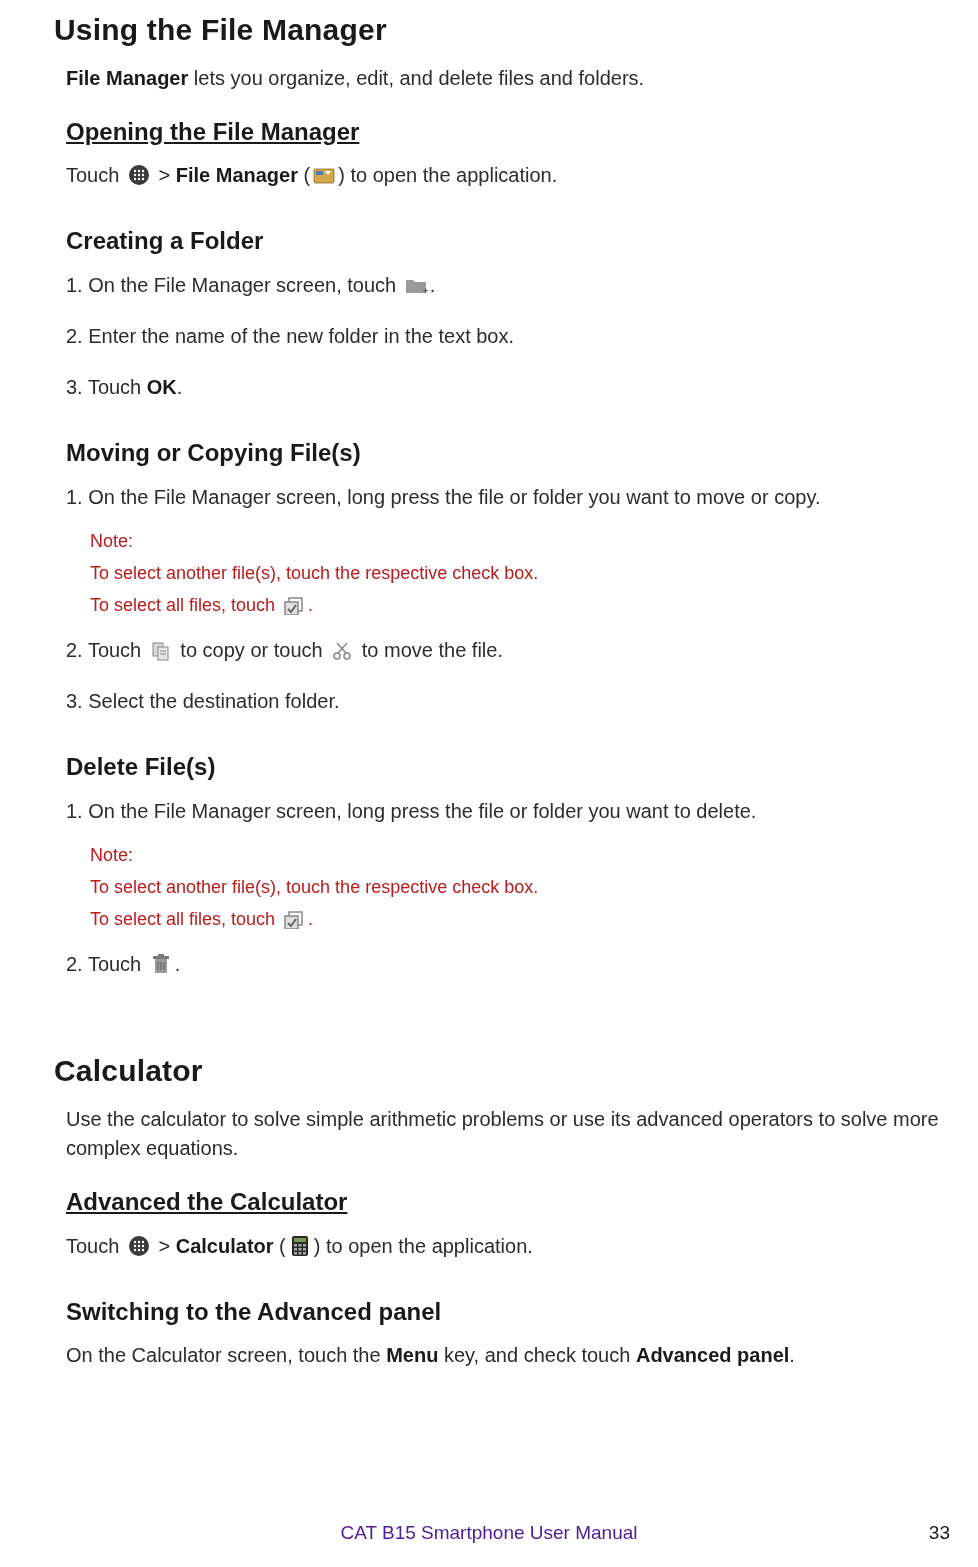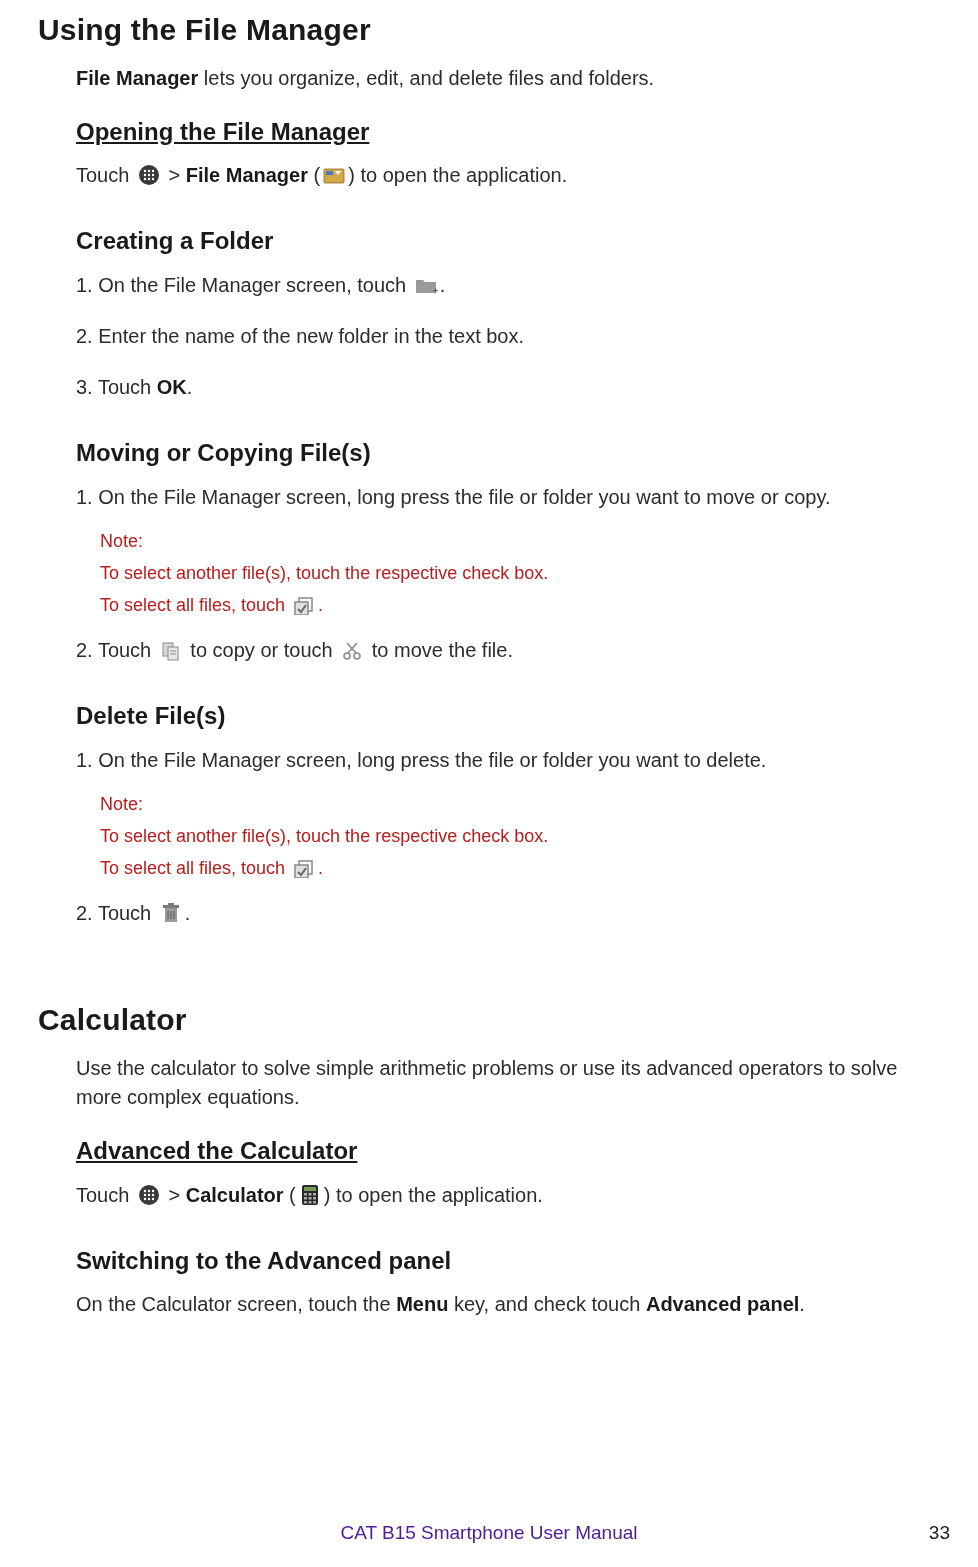--- a/index.html
+++ b/index.html
@@ -18,24 +18,24 @@
     }
     h1.main-heading {
       font-size: 30px;
       font-weight: 800;
       margin-top: 8px;
       margin-bottom: 12px;
       color: #1a1a1a;
       letter-spacing: 0.2px;
     }
     h1.h1-indent {
-      margin-left: 0;
+      margin-left: 16px;
     }
     .body-indent {
-      margin-left: 38px;
+      margin-left: 28px;
     }
     h2.sub-heading {
       font-size: 24px;
       font-weight: 800;
       margin-top: 34px;
       margin-bottom: 12px;
       color: #1a1a1a;
     }
     h2.sub-heading.tight-top {
       margin-top: 22px;
@@ -167,20 +167,21 @@
           </svg>
         </span><span> to copy or touch </span><span class="icon-box">
           <svg width="20" height="20" viewBox="0 0 20 20">
             <circle cx="5" cy="15" r="3" fill="none" stroke="#888" stroke-width="1.5"></circle>
             <circle cx="15" cy="15" r="3" fill="none" stroke="#888" stroke-width="1.5"></circle>
             <line x1="6" y1="12" x2="15" y2="2" stroke="#888" stroke-width="1.5"></line>
             <line x1="14" y1="12" x2="5" y2="2" stroke="#888" stroke-width="1.5"></line>
           </svg>
         </span><span> to move the file.</span>
     </p>
+    <p class="step">3. Select the destination folder.</p>
 
     <h2 class="sub-heading">Delete File(s)</h2>
     <p class="step">1. On the File Manager screen, long press the file or folder you want to delete.</p>
     <div class="note-block">
       <div class="note-line">Note:</div>
       <div class="note-line">To select another file(s), touch the respective check box.</div>
       <div class="note-line">
         <span>To select all files, touch </span><span class="icon-box">
             <svg width="20" height="18" viewBox="0 0 20 18">
               <rect x="5" y="1" width="13" height="13" fill="none" stroke="#888" stroke-width="1.5"></rect>

